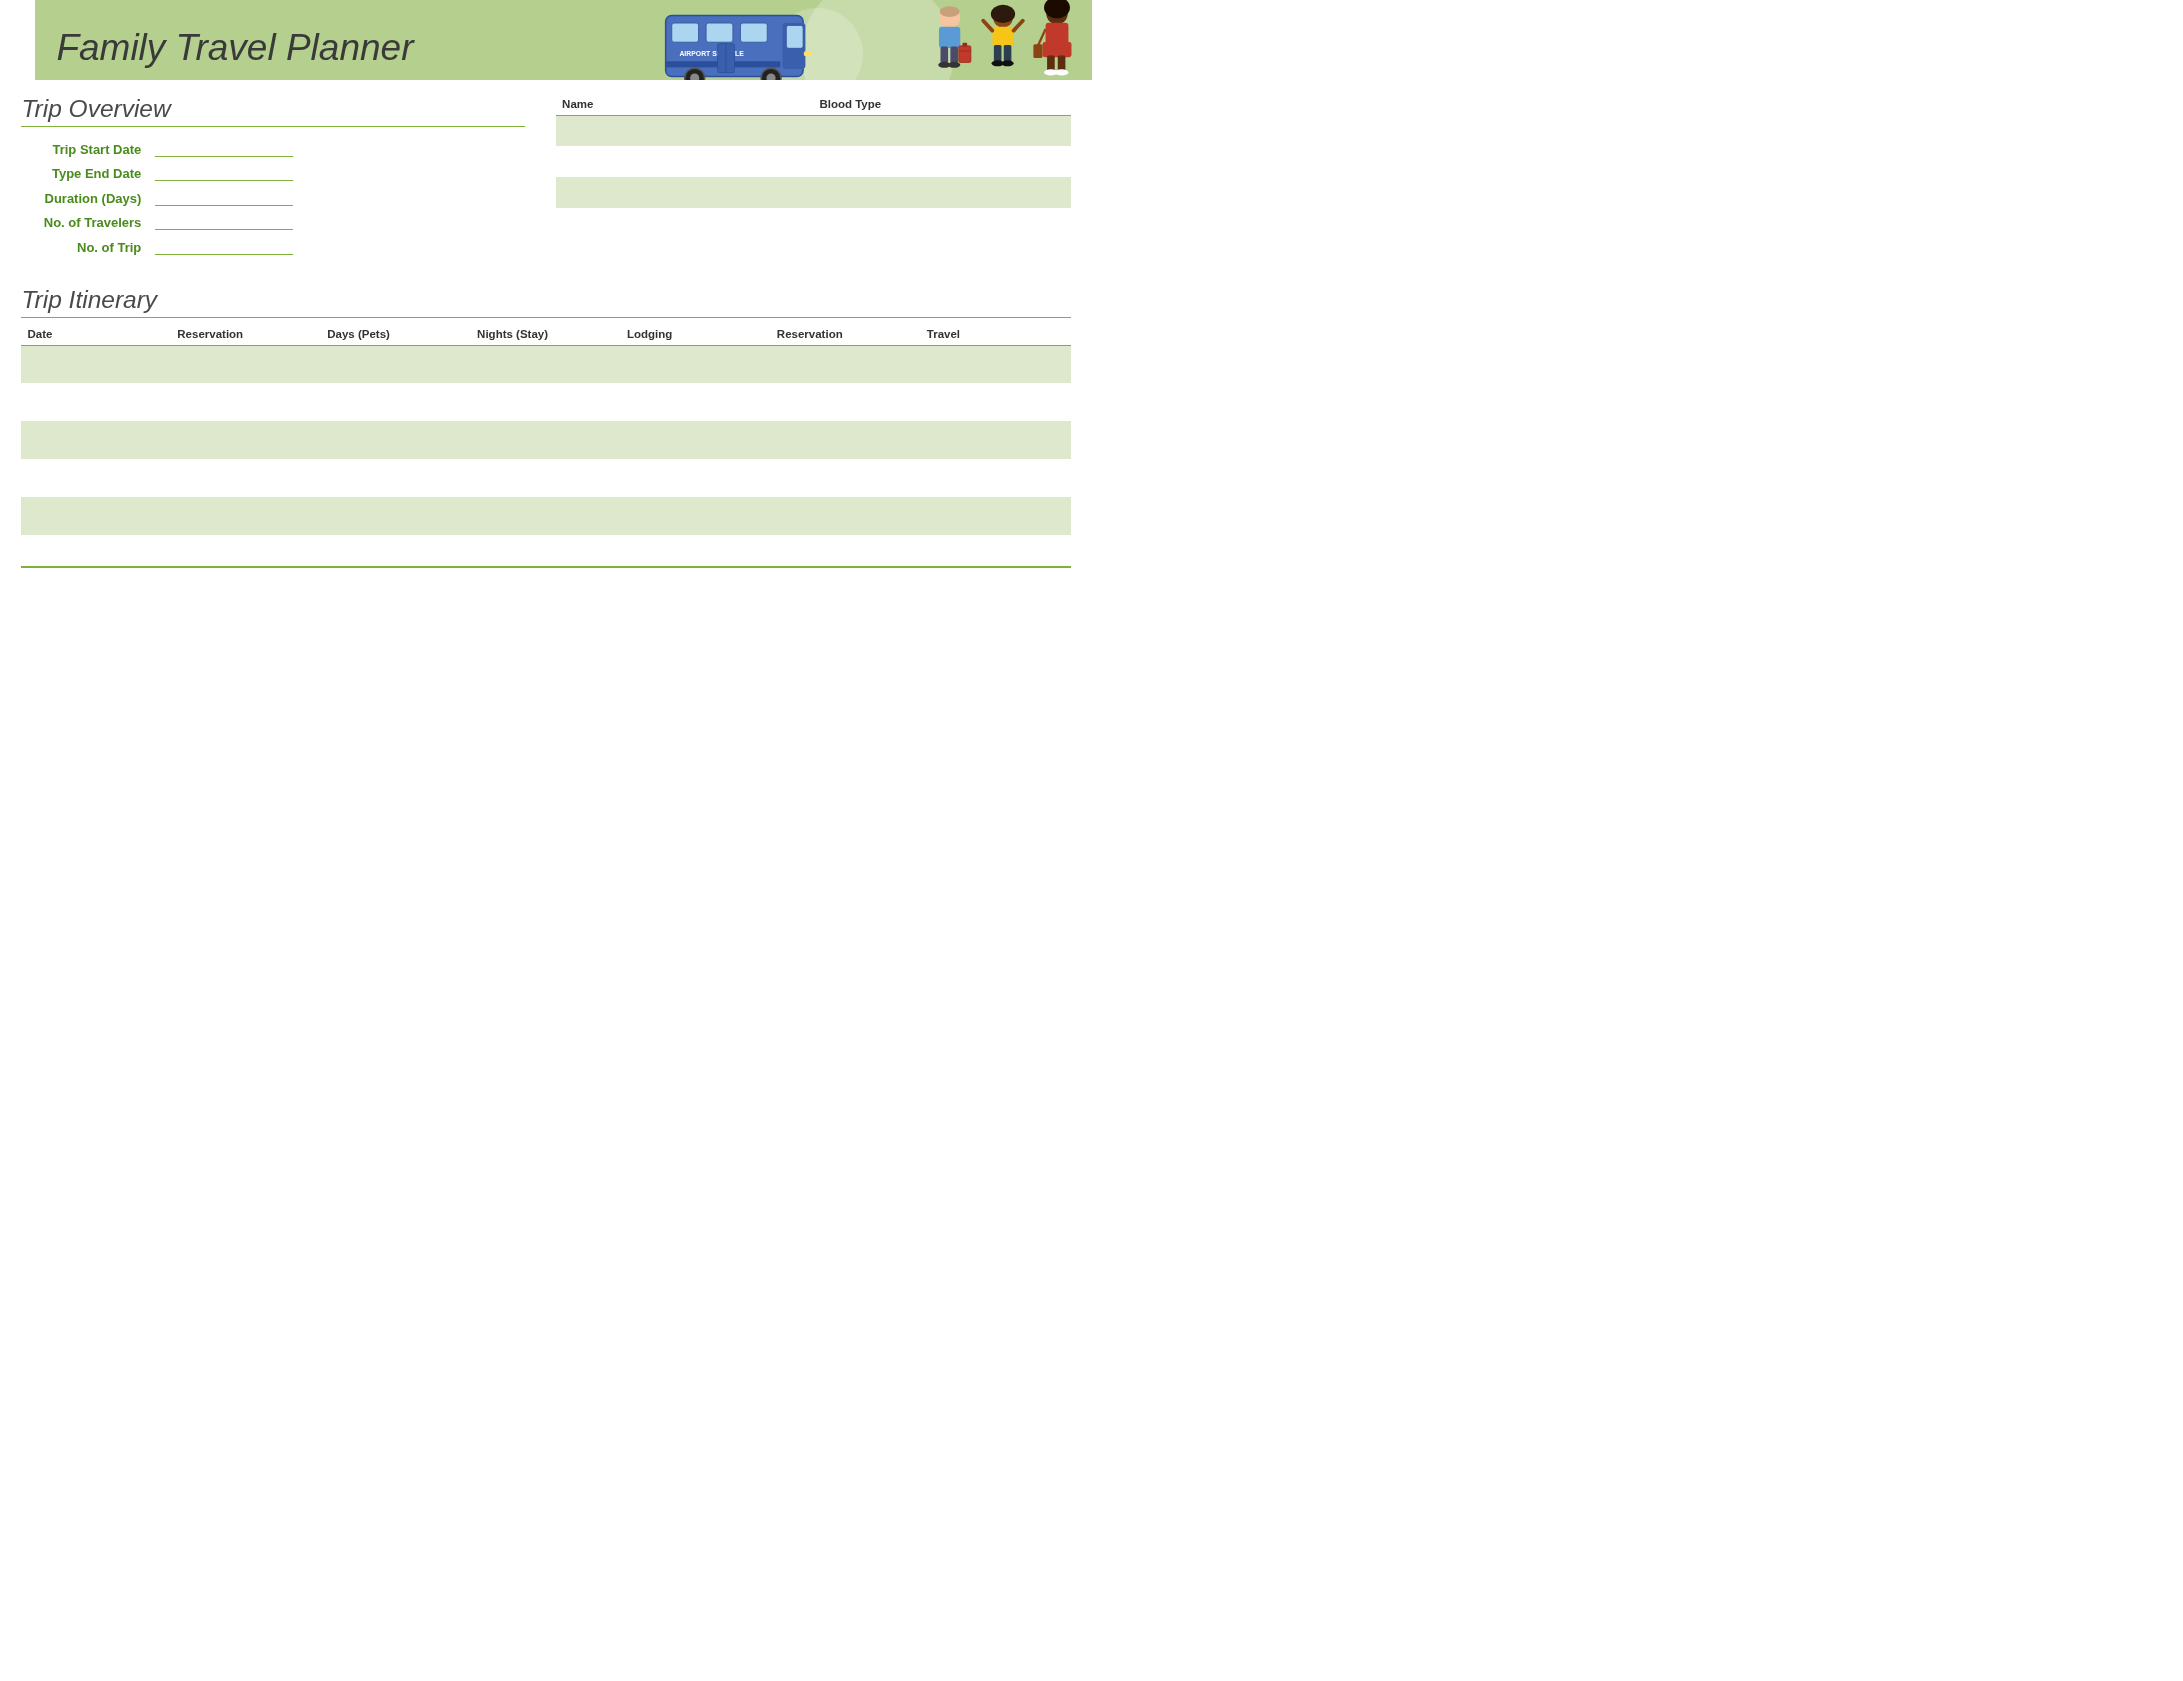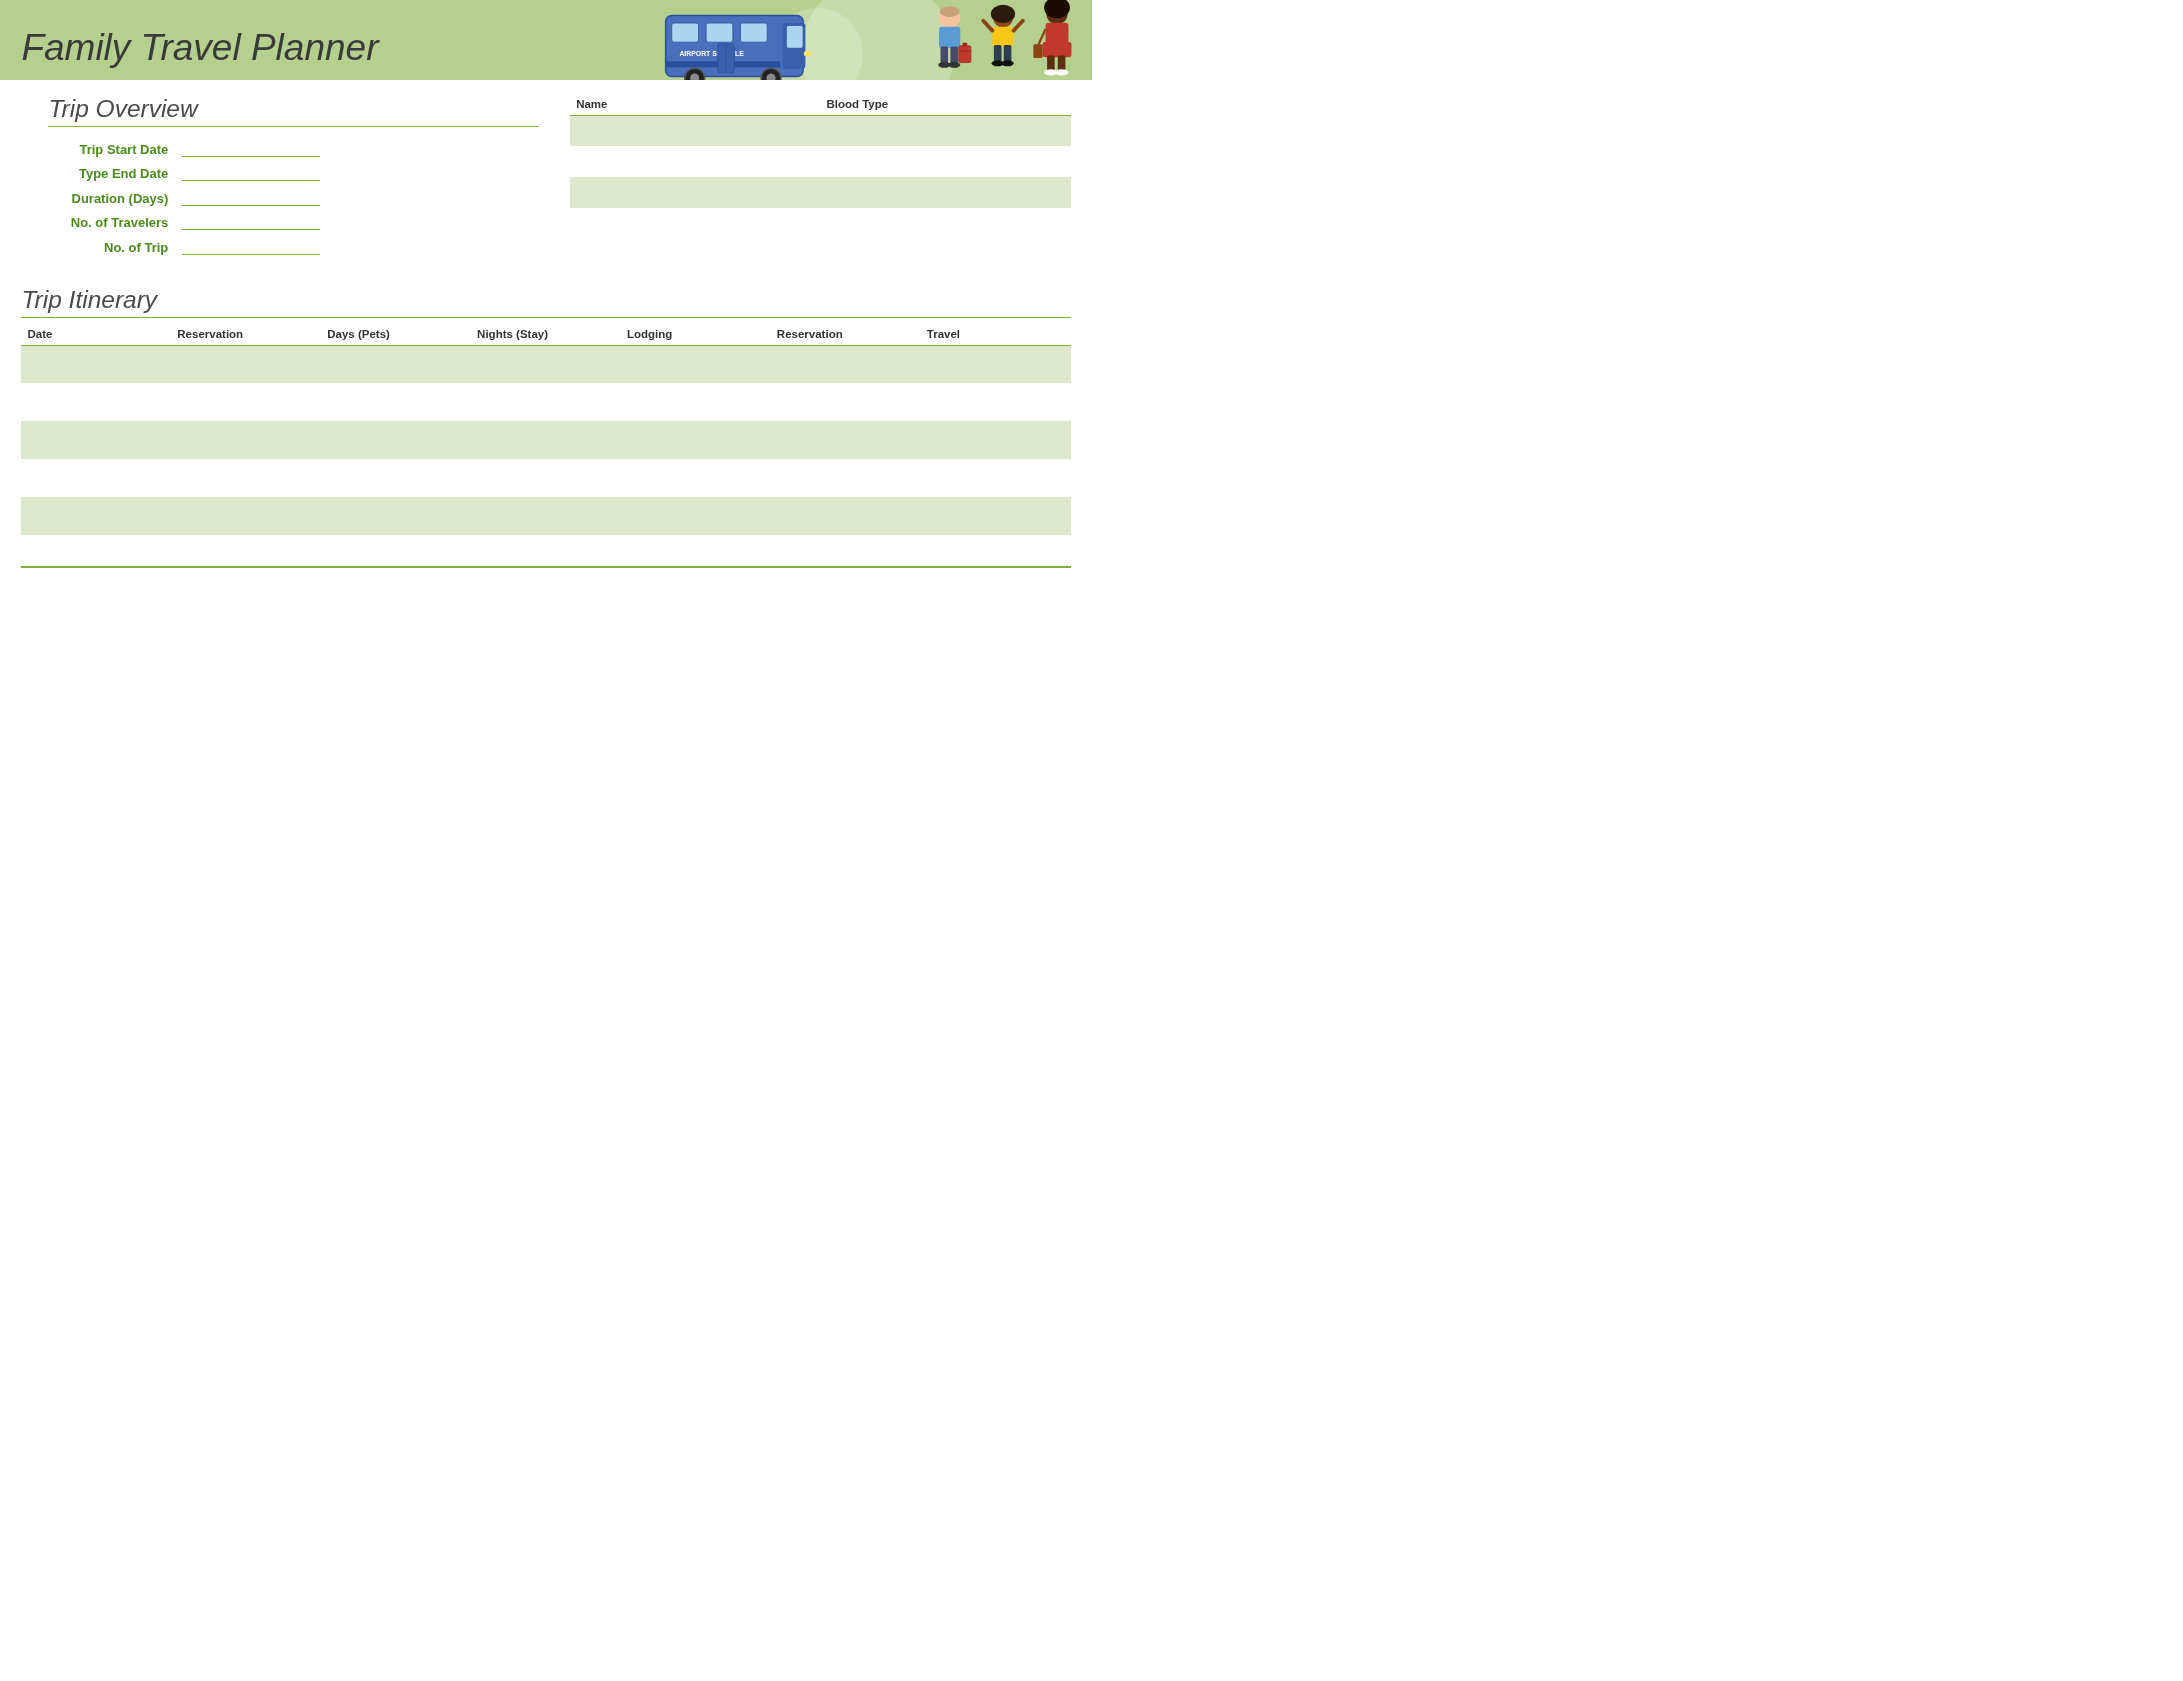--- a/index.html
+++ b/index.html
@@ -15,20 +15,21 @@
       min-height: 841px;
       overflow-x: hidden;
     }
 
     
     .header {
       background: #b5cf8e;
       position: relative;
       height: 80px;
       overflow: hidden;
+      margin-left: 35px;
     }
     .header-title {
       position: absolute;
       bottom: 10.7px;
       left: 21.4px;
       font-size: 37px;
       font-weight: 400;
       color: #3a3a3a;
       font-style: italic;
     }
@@ -82,21 +83,20 @@
     
     .main-content {
       padding: 15.3px 21.4px 15.3px 21.4px;
     }
 
     
     .top-section {
       display: flex;
       gap: 31px;
       margin-bottom: 23px;
-      margin-left: 27px;
     }
     .trip-overview {
       flex: 0 0 48%;
     }
     .list-travelers {
       flex: 1;
     }
 
     .section-title {
       font-size: 24.5px;

